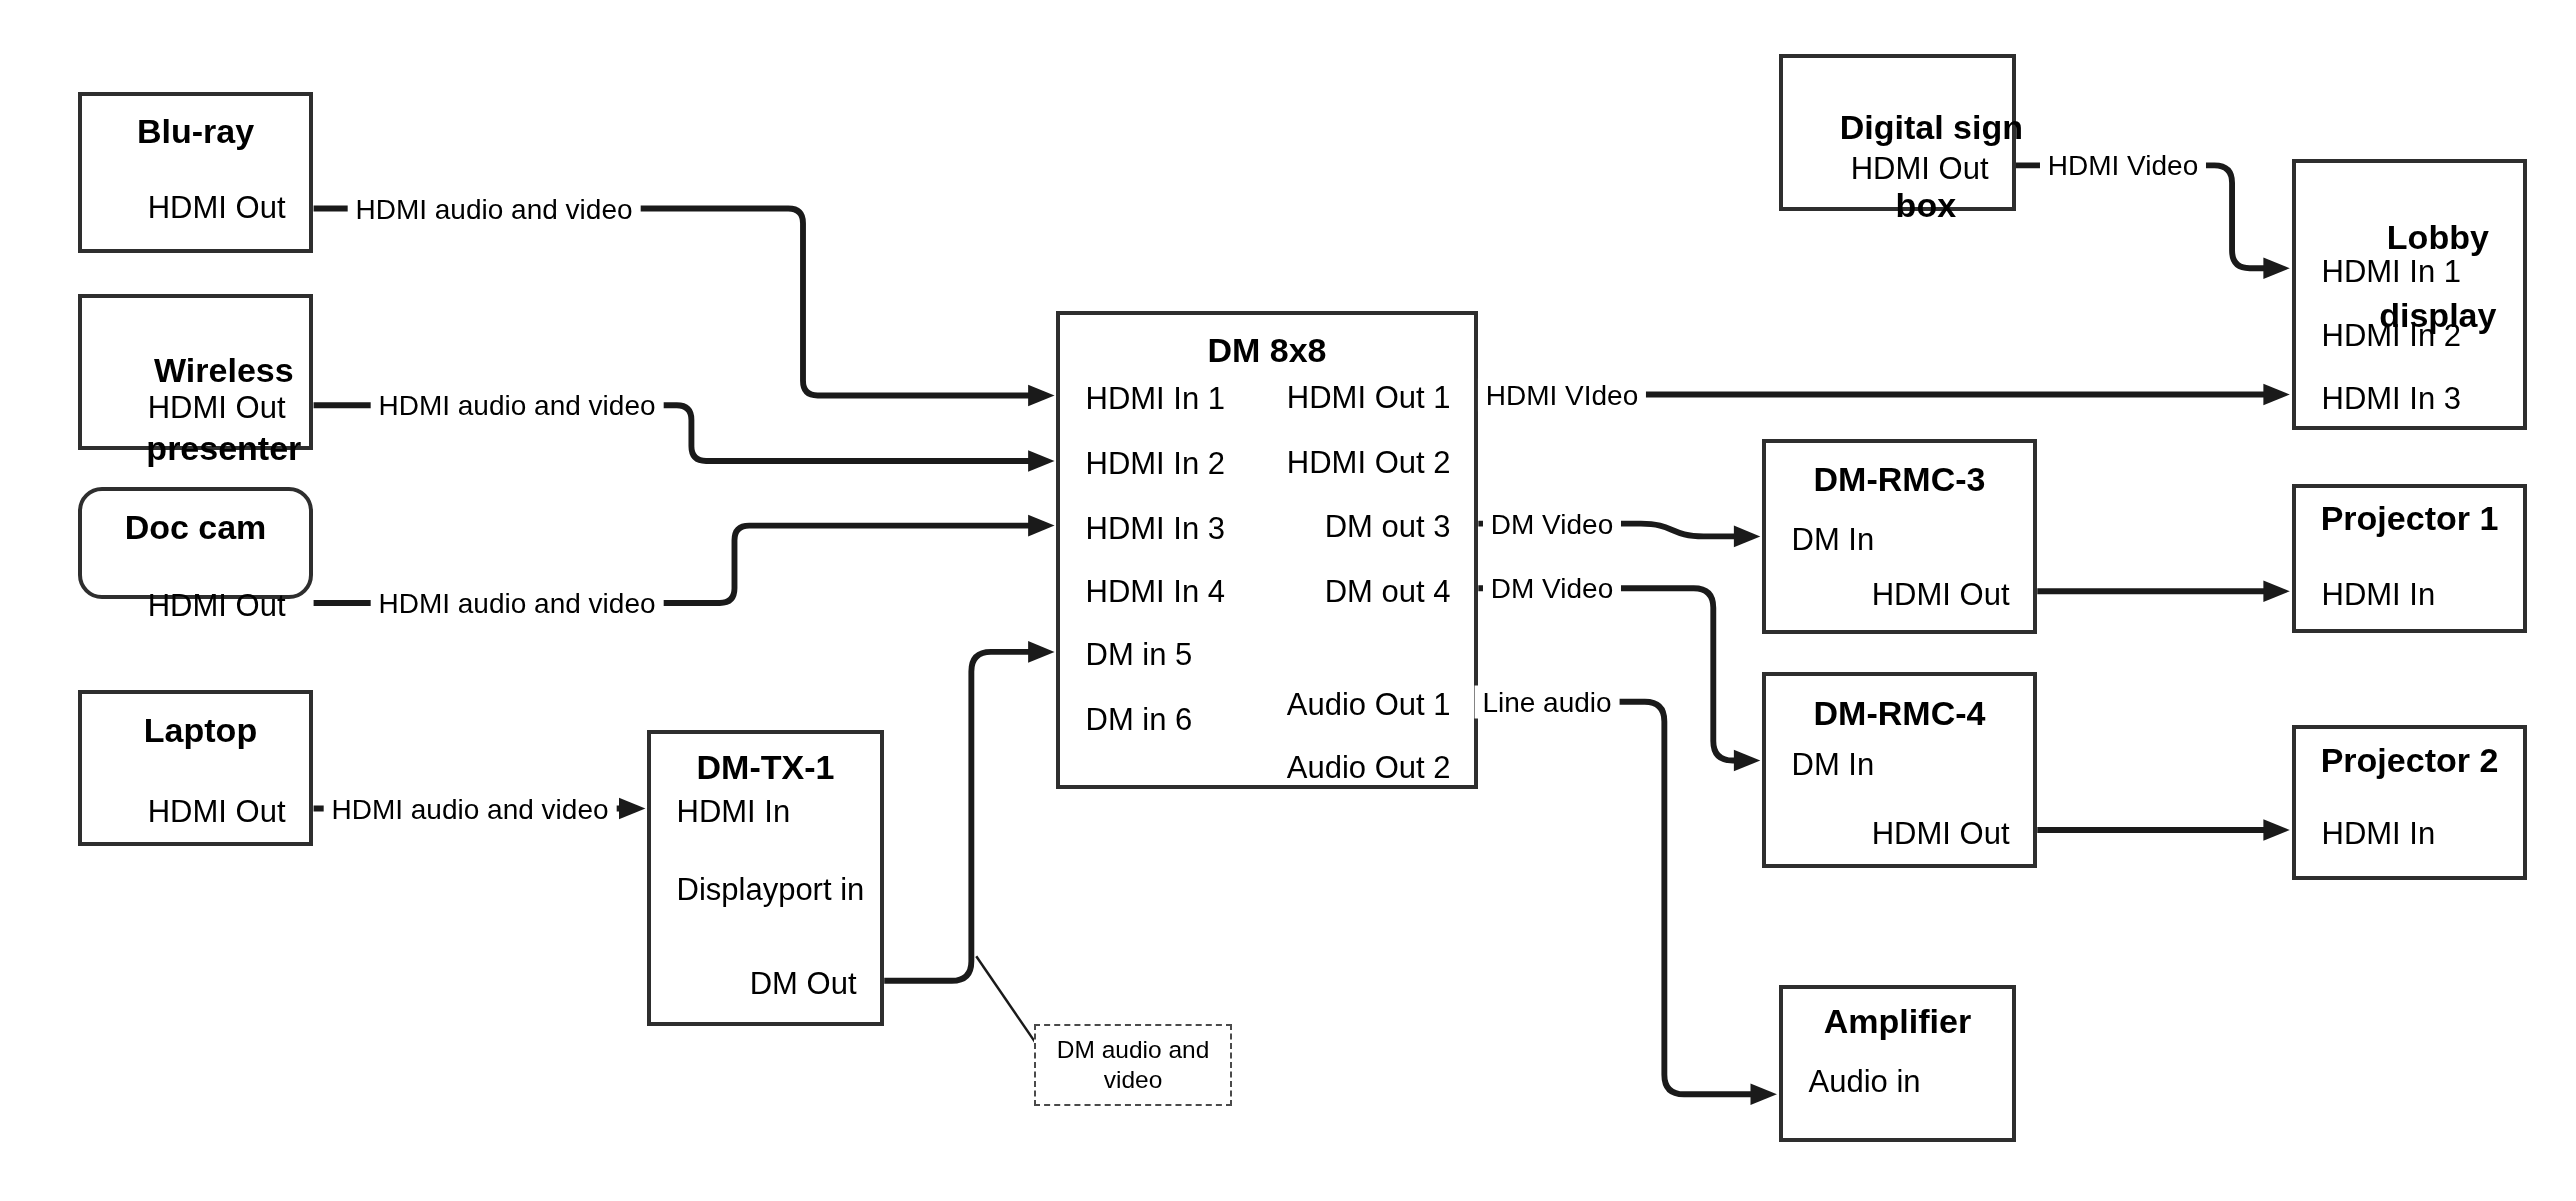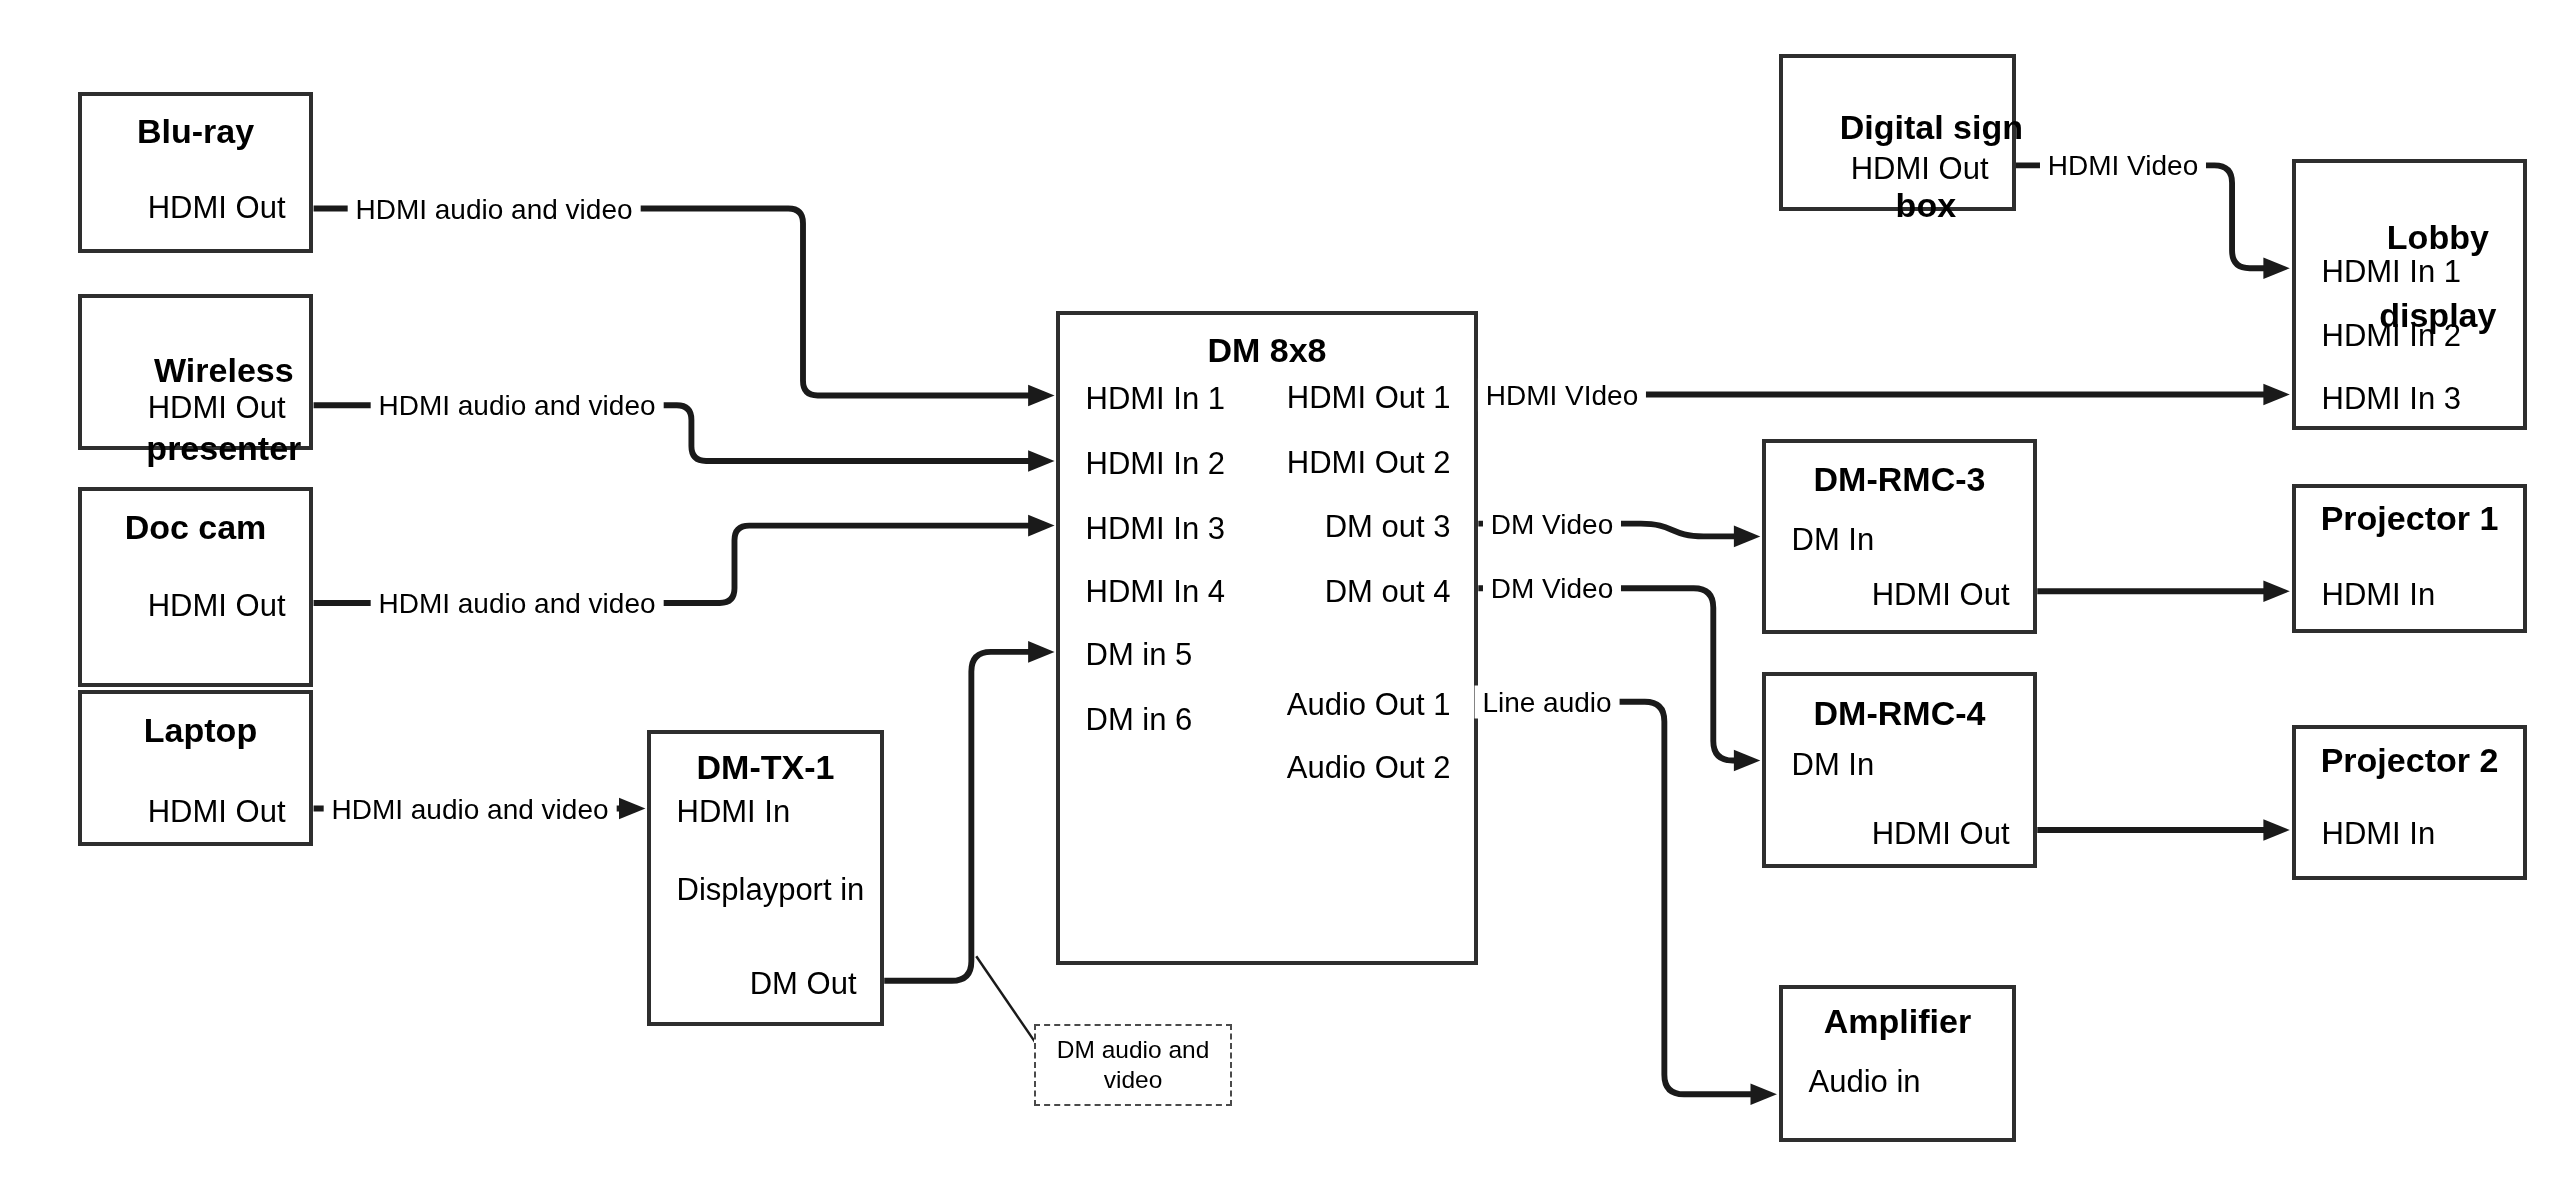--- a/index.html
+++ b/index.html
@@ -61,38 +61,38 @@
   </div>
 
   <div class="node" style="left:78px;top:294px;width:235px;height:156px;">
     <div class="title" style="top:13.7px;">
       <span>Wireless</span><br>
       <span>presenter</span>
     </div>
     <div class="port pr" style="top:91px;">HDMI Out</div>
   </div>
 
-  <div class="node" style="left:78px;top:487px;width:235px;height:200px;">
+  <div class="node" style="left:78px;top:487px;width:235px;height:112px;border-radius:24px;">
     <div class="title" style="top:16.6px;">Doc cam</div>
     <div class="port pr" style="top:96px;">HDMI Out</div>
   </div>
 
   <div class="node" style="left:78px;top:690px;width:235px;height:156px;">
     <div class="title" style="top:16.6px;padding-left:10px;">Laptop</div>
     <div class="port pr" style="top:99px;">HDMI Out</div>
   </div>
 
   <div class="node" style="left:647px;top:730px;width:237px;height:296px;">
     <div class="title" style="top:13.7px;">DM-TX-1</div>
     <div class="port pl" style="top:59px;">HDMI In</div>
     <div class="port pl" style="top:137px;">Displayport in</div>
     <div class="port pr" style="top:231px;">DM Out</div>
   </div>
 
-  <div class="node" style="left:1056px;top:311px;width:422px;height:654px;">
+  <div class="node" style="left:1056px;top:311px;width:422px;height:478px;">
     <div class="title" style="top:15.7px;">DM 8x8</div>
     <div class="port pl" style="top:65px;">HDMI In 1</div>
     <div class="port pl" style="top:130px;">HDMI In 2</div>
     <div class="port pl" style="top:195px;">HDMI In 3</div>
     <div class="port pl" style="top:258px;">HDMI In 4</div>
     <div class="port pl" style="top:321px;">DM in 5</div>
     <div class="port pl" style="top:386px;">DM in 6</div>
     <div class="port pr" style="top:64px;">HDMI Out 1</div>
     <div class="port pr" style="top:129px;">HDMI Out 2</div>
     <div class="port pr" style="top:193px;">DM out 3</div>

